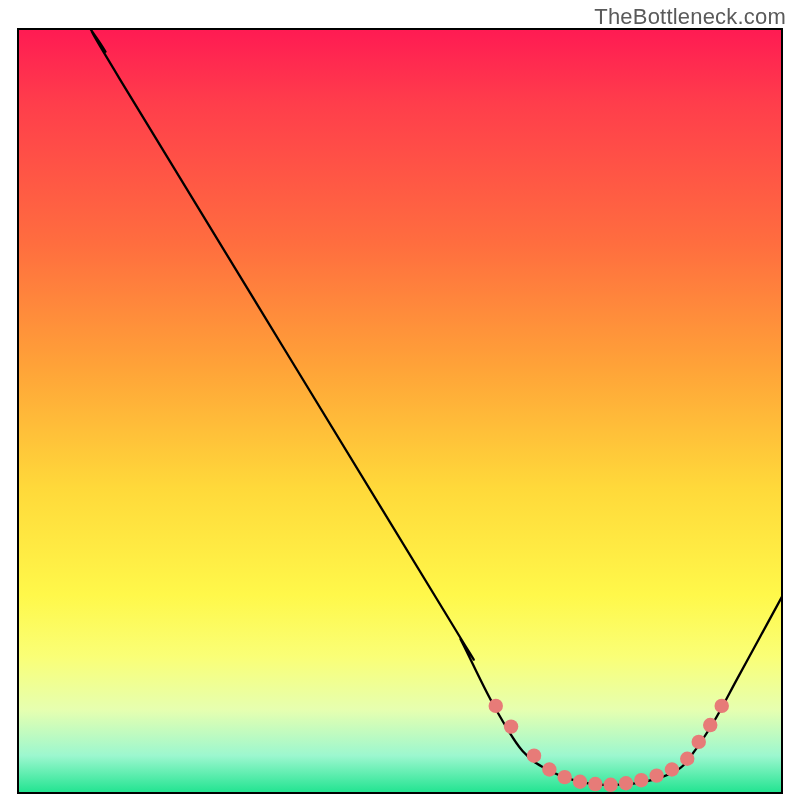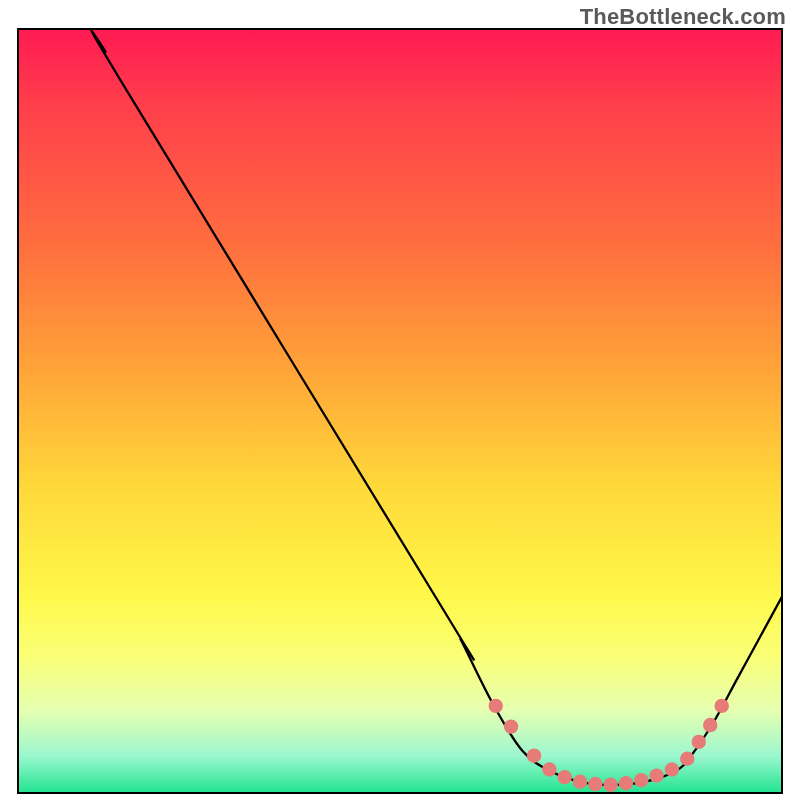--- a/index.html
+++ b/index.html
@@ -15,21 +15,21 @@
     position: relative;
     width: 800px;
     height: 800px;
   }
   .attribution {
     position: absolute;
     top: 4px;
     right: 14px;
     font-size: 22px;
     color: #5a5a5a;
-    font-weight: 700;
+    font-weight: 400;
     letter-spacing: 0.2px;
   }
   .plot-area {
     position: absolute;
     left: 17px;
     top: 28px;
     width: 766px;
     height: 766px;
     box-sizing: border-box;
   }

